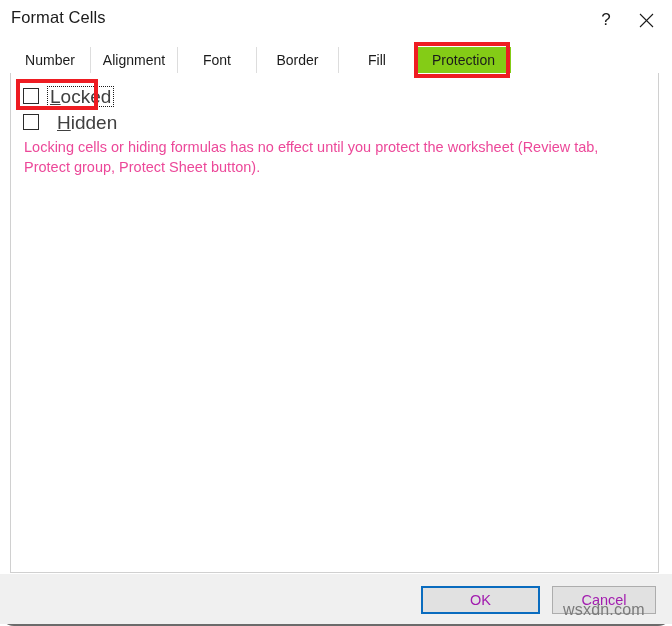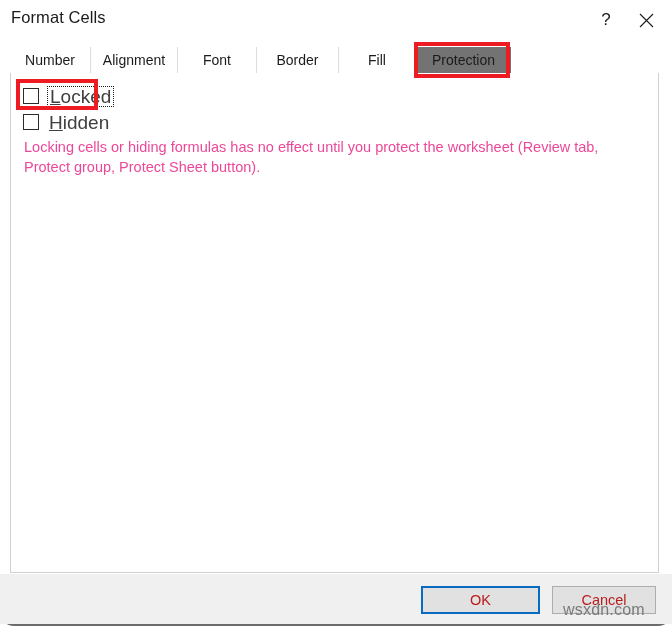--- a/index.html
+++ b/index.html
@@ -89,21 +89,21 @@
     padding: 0 2px;
   }
   .tab.t0 { width: 81px; }
   .tab.t1 { width: 87px; }
   .tab.t2 { width: 79px; }
   .tab.t3 { width: 82px; }
   .tab.t4 { width: 77px; }
   .tab.t5 {
     width: 95px;
     border-right: none;
-    background: #737373;
+    background: #84cc16;
     position: relative;
     z-index: 3;
     align-items: center;
   }
   .tab.selected {
     border-bottom: 1px solid #ffffff;
     margin-bottom: -1px;
   }
 
   
@@ -140,21 +140,21 @@
     box-sizing: border-box;
   }
 
   .checkbox-row {
     position: absolute;
     display: flex;
     align-items: center;
     height: 20px;
   }
   #row-locked { left: 12px; top: 13px; }
-  #row-hidden { left: 12px; top: 39px; }
+  #row-hidden { left: 12px; top: 39px; gap: 8px; }
 
   .checkbox-box {
     width: 16px;
     height: 16px;
     border: 1px solid #2b2b2b;
     background: #ffffff;
     box-sizing: border-box;
     flex: none;
   }
   .checkbox-label {
@@ -191,21 +191,21 @@
     width: 672px;
     height: 50px;
     background: #f0f0f0;
   }
   .dlg-button {
     position: absolute;
     top: 12px;
     height: 28px;
     background: #e1e1e1;
     font-size: 14.5px;
-    color: #b91c1c;
+    color: #a21caf;
     display: flex;
     align-items: center;
     justify-content: center;
     box-sizing: border-box;
     white-space: nowrap;
   }
   #ok-button {
     left: 421px;
     width: 119px;
     border: 2px solid #0a6cbf;

